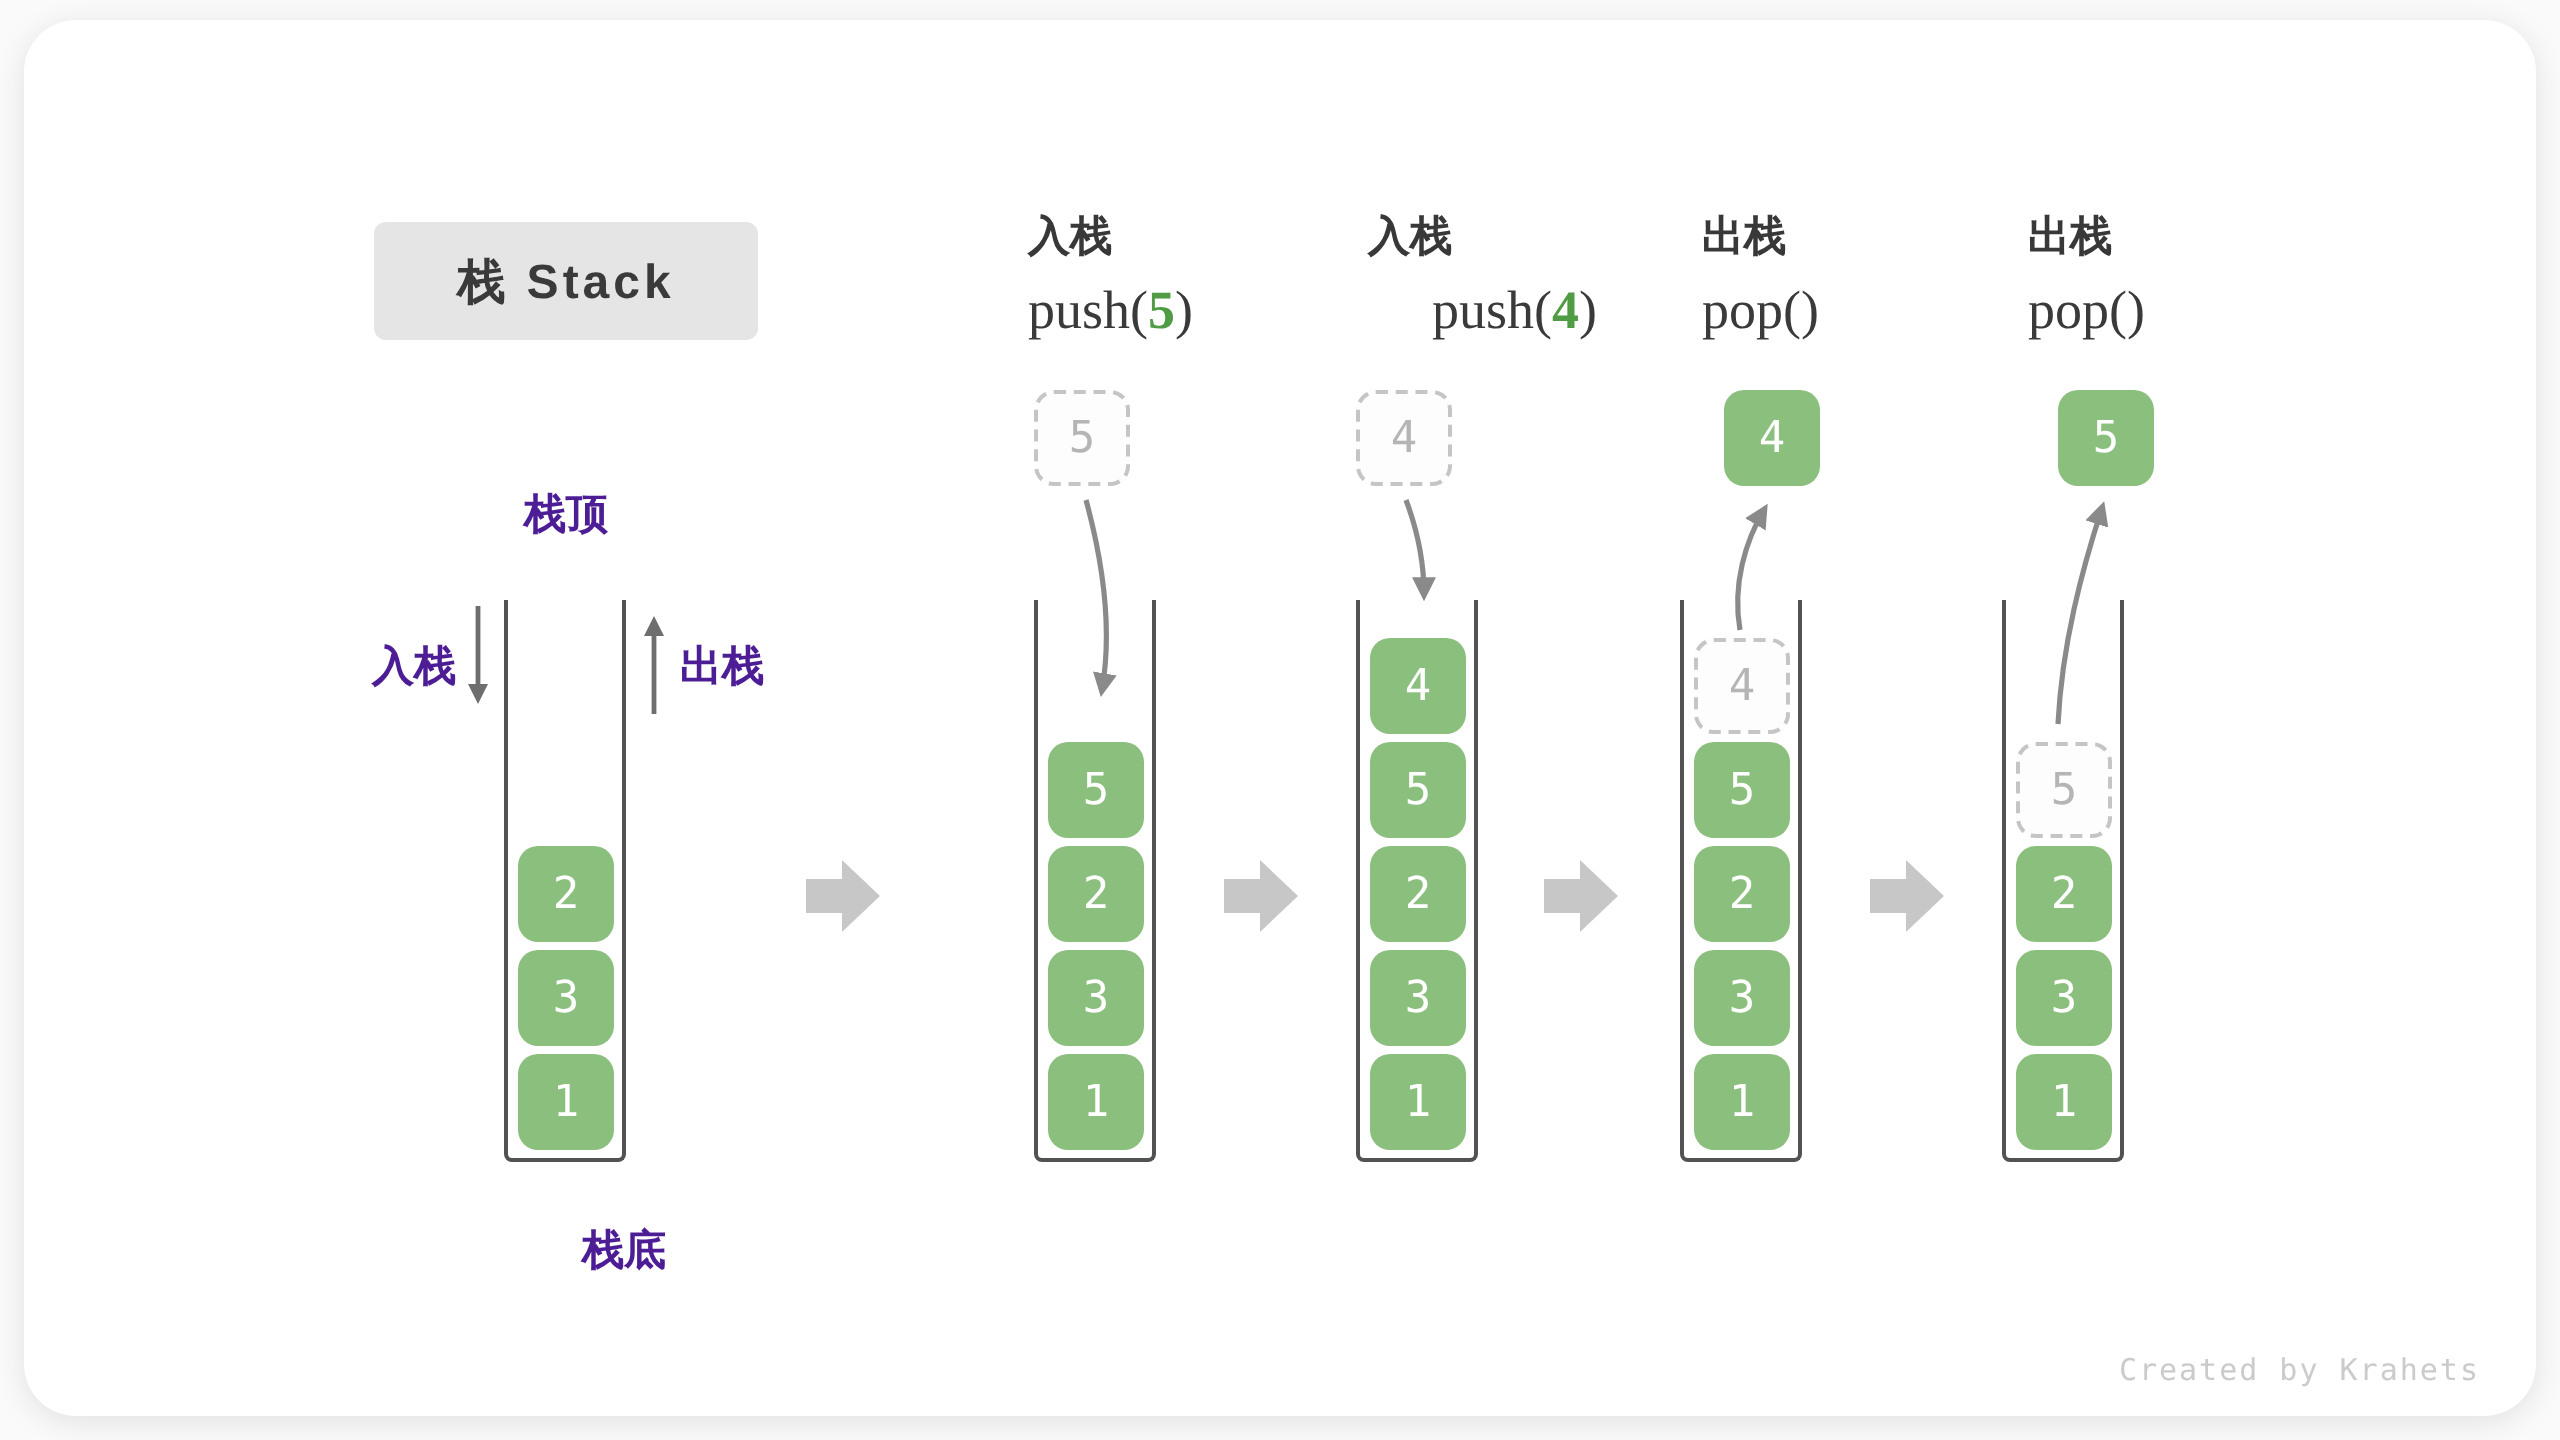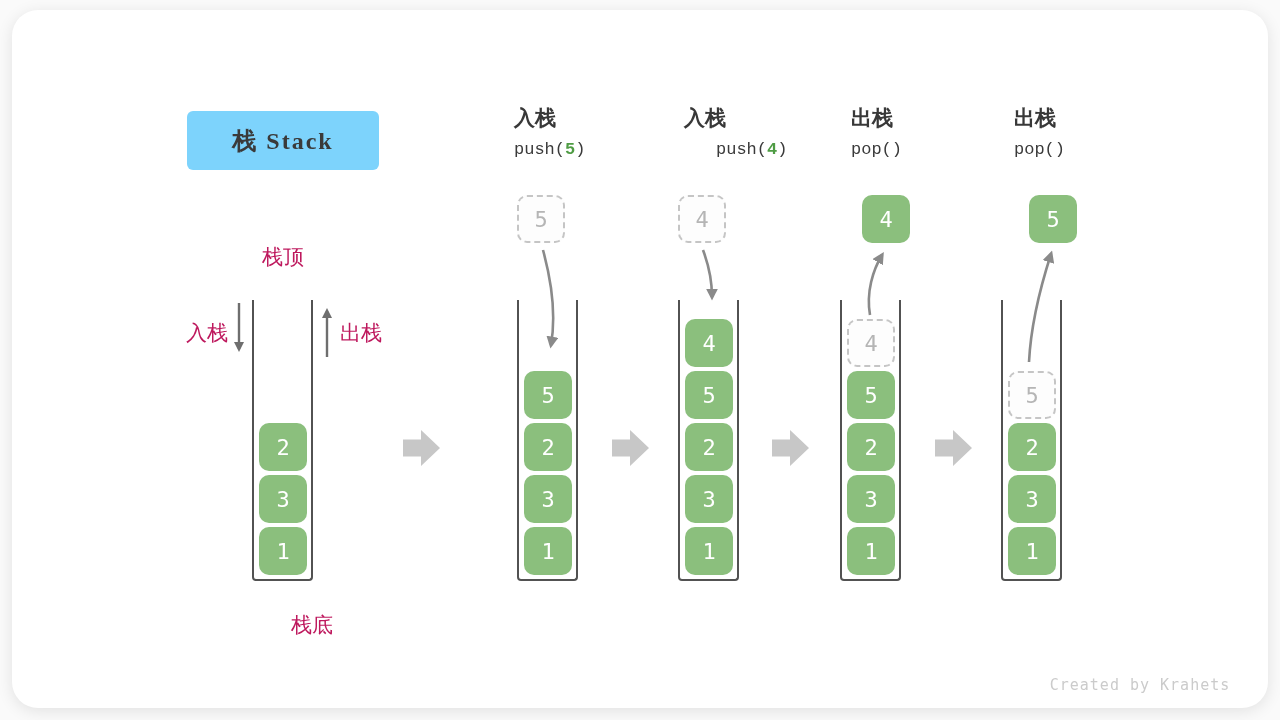--- a/index.html
+++ b/index.html
@@ -8,27 +8,27 @@
     position: relative; width: 1280px; height: 720px;
     font-family: "Liberation Sans", sans-serif; color: #3a3a3a;
   }
   .card {
     position: absolute; left: 12px; top: 10px; width: 1256px; height: 698px;
     background: #ffffff; border-radius: 26px;
     box-shadow: 0 3px 16px rgba(0,0,0,0.10);
   }
   .title-box {
     position: absolute; left: 187px; top: 111px; width: 192px; height: 59px;
-    background: #7dd3fc; border-radius: 6px;
+    background: #e5e5e5; border-radius: 6px;
     display: flex; align-items: center; justify-content: center;
-    font-family: Liberation Serif, serif;
+    font-family: Liberation Sans, sans-serif;
     font-size: 24px; font-weight: 600; letter-spacing: 2px; color: #3a3a3a;
   }
   .cn-label {
-    position: absolute; font-size: 21px; font-weight: normal; color: #be185d;
+    position: absolute; font-size: 21px; font-weight: bold; color: #4c1d95;
     white-space: nowrap;
   }
   .stack-box {
     position: absolute; width: 61px; height: 281px; top: 300px;
     border-left: 2px solid #525252; border-right: 2px solid #525252;
     border-bottom: 2px solid #525252; border-radius: 0 0 4px 4px;
     background: #ffffff;
   }
   .cell {
     position: absolute; width: 48px; height: 48px; border-radius: 10px;
@@ -37,30 +37,30 @@
     font-family: "DejaVu Sans Mono", monospace; font-size: 22px; font-weight: 500;
   }
   .cell.ghost {
     background: #fdfdfd; border: 2px dashed #c5c5c5; color: #b5b5b5;
   }
   .op-cn {
     position: absolute; top: 104px; font-size: 21px; font-weight: bold;
     color: #383838; white-space: nowrap;
   }
   .op-code {
-    position: absolute; top: 140px; font-family: Liberation Mono, monospace;
-    font-size: 17px; font-weight: 500; color: #3a3a3a; white-space: nowrap;
+    position: absolute; top: 140px; font-family: Liberation Serif, serif;
+    font-size: 27px; font-weight: 500; color: #3a3a3a; white-space: nowrap;
   }
   .op-code .arg { color: #4f9c44; font-weight: bold; }
   .arrows-layer {
     position: absolute; left: 0; top: 0; width: 1280px; height: 720px;
     pointer-events: none;
   }
   .watermark {
-    position: absolute; left: 1040px; top: 676px; width: 200px; text-align: center;
+    position: absolute; left: 1040px; top: 676px; width: 200px; text-align: right;
     font-family: "DejaVu Sans Mono", monospace; font-size: 15px;
     letter-spacing: 1px; color: #cbcbcb;
   }
 </style>
 </head>
 <body>
 
 <div id="stage">
   <div class="card"></div>
 

